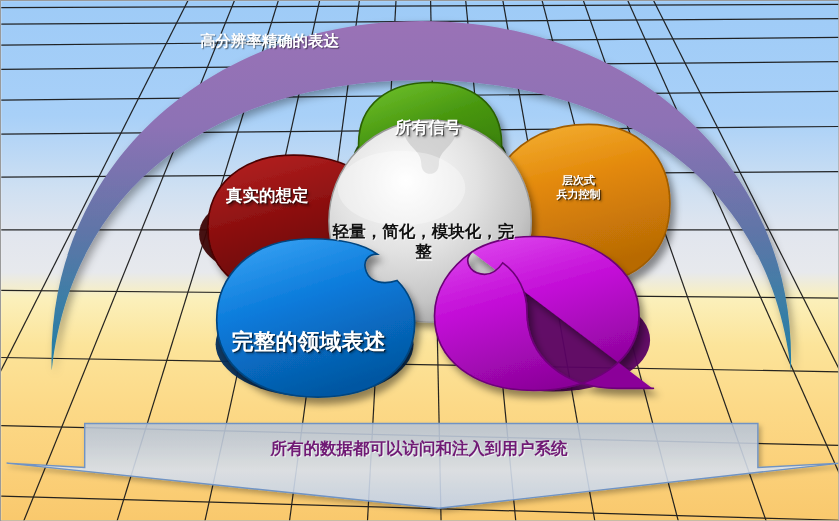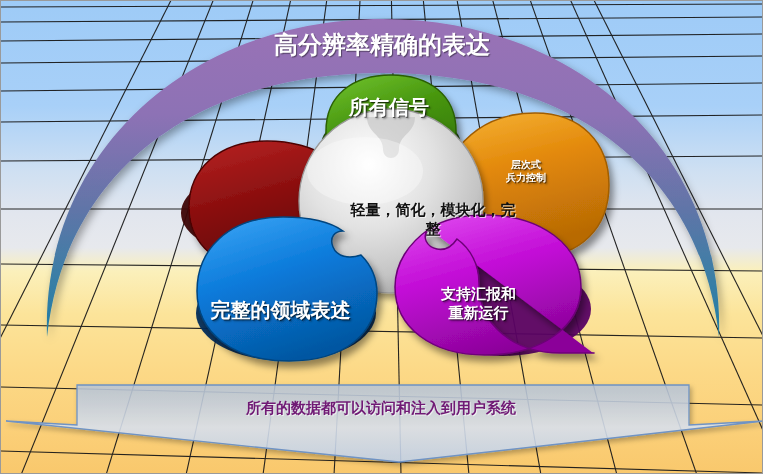--- a/index.html
+++ b/index.html
@@ -52,24 +52,23 @@
     white-space:pre-line;
     pointer-events:none;
   }
   .lbl-white{
     color:#ffffff;
     text-shadow:1px 1px 0 rgba(0,0,0,.55), 2px 2px 2px rgba(0,0,0,.35);
   }
   .lbl-black{
     color:#111111;
     text-shadow:1px 1px 0 rgba(255,255,255,.65);
-    margin-left:48px;
-  }
-
-  #lbl-top      { left:318px; top:94px; width:140px; font-size:20px; }
+  }
+
+  #lbl-top      { left:318px; top:106px; width:140px; font-size:15px; }
   #lbl-right    { left:465px; top:158px; width:120px; font-size:10px; }
   #lbl-left     { left:177px; top:168px; width:130px; font-size:15px; }
   #lbl-center   { left:296px; top:200px; width:176px; font-size:15px; }
   #lbl-botleft  { left:197px; top:297px; width:165px; font-size:20px; }
   #lbl-botright { left:400px; top:284px; width:155px; font-size:15px; }
 
   
   .banner{
     position:absolute;left:0;top:0;width:763px;height:474px;
   }
@@ -80,22 +79,22 @@
     font-size:15px;font-weight:bold;
     color:#701a75;
     text-shadow:1px 1px 0 rgba(255,255,255,.6);
     pointer-events:none;
   }
 
   
   #title-text{
     position:absolute;
     left:181px; top:28px; width:400px;
-    text-align:center;
-    font-size:24px;font-weight:bold;
+    text-align:left;
+    font-size:14px;font-weight:bold;
     color:#ffffff;
     text-shadow:1px 1px 1px rgba(0,0,0,.45);
     pointer-events:none;
   }
 </style>
 </head>
 <body>
 
 <div id="stage">
 
@@ -288,23 +287,22 @@
              C 254,202 268,182 288,168 Z"></path>
       </g>
     </svg>
   </div>
 
   <div id="title-text">高分辨率精确的表达</div>
 
   <div id="lbl-top" class="lbl lbl-white">所有信号</div>
   <div id="lbl-right" class="lbl lbl-white">层次式
 兵力控制</div>
+  <div id="lbl-left" class="lbl lbl-white">真实的想定</div>
   <div id="lbl-botleft" class="lbl lbl-white">完整的领域表述</div>
-  <div id="lbl-botright" class="lbl lbl-white">支持汇报和
-重新运行</div>
   <div id="lbl-center" class="lbl lbl-black">轻量，简化，模块化，完整</div>
 
   <svg class="banner" viewBox="0 0 763 474">
     <defs>
       <linearGradient id="gBanner" x1="0" y1="0" x2="0" y2="1">
         <stop offset="0%" stop-color="#b9c6d8"></stop>
         <stop offset="25%" stop-color="#c7d2e2"></stop>
         <stop offset="55%" stop-color="#dbe4f1"></stop>
         <stop offset="100%" stop-color="#c3d4ee"></stop>
       </linearGradient>

